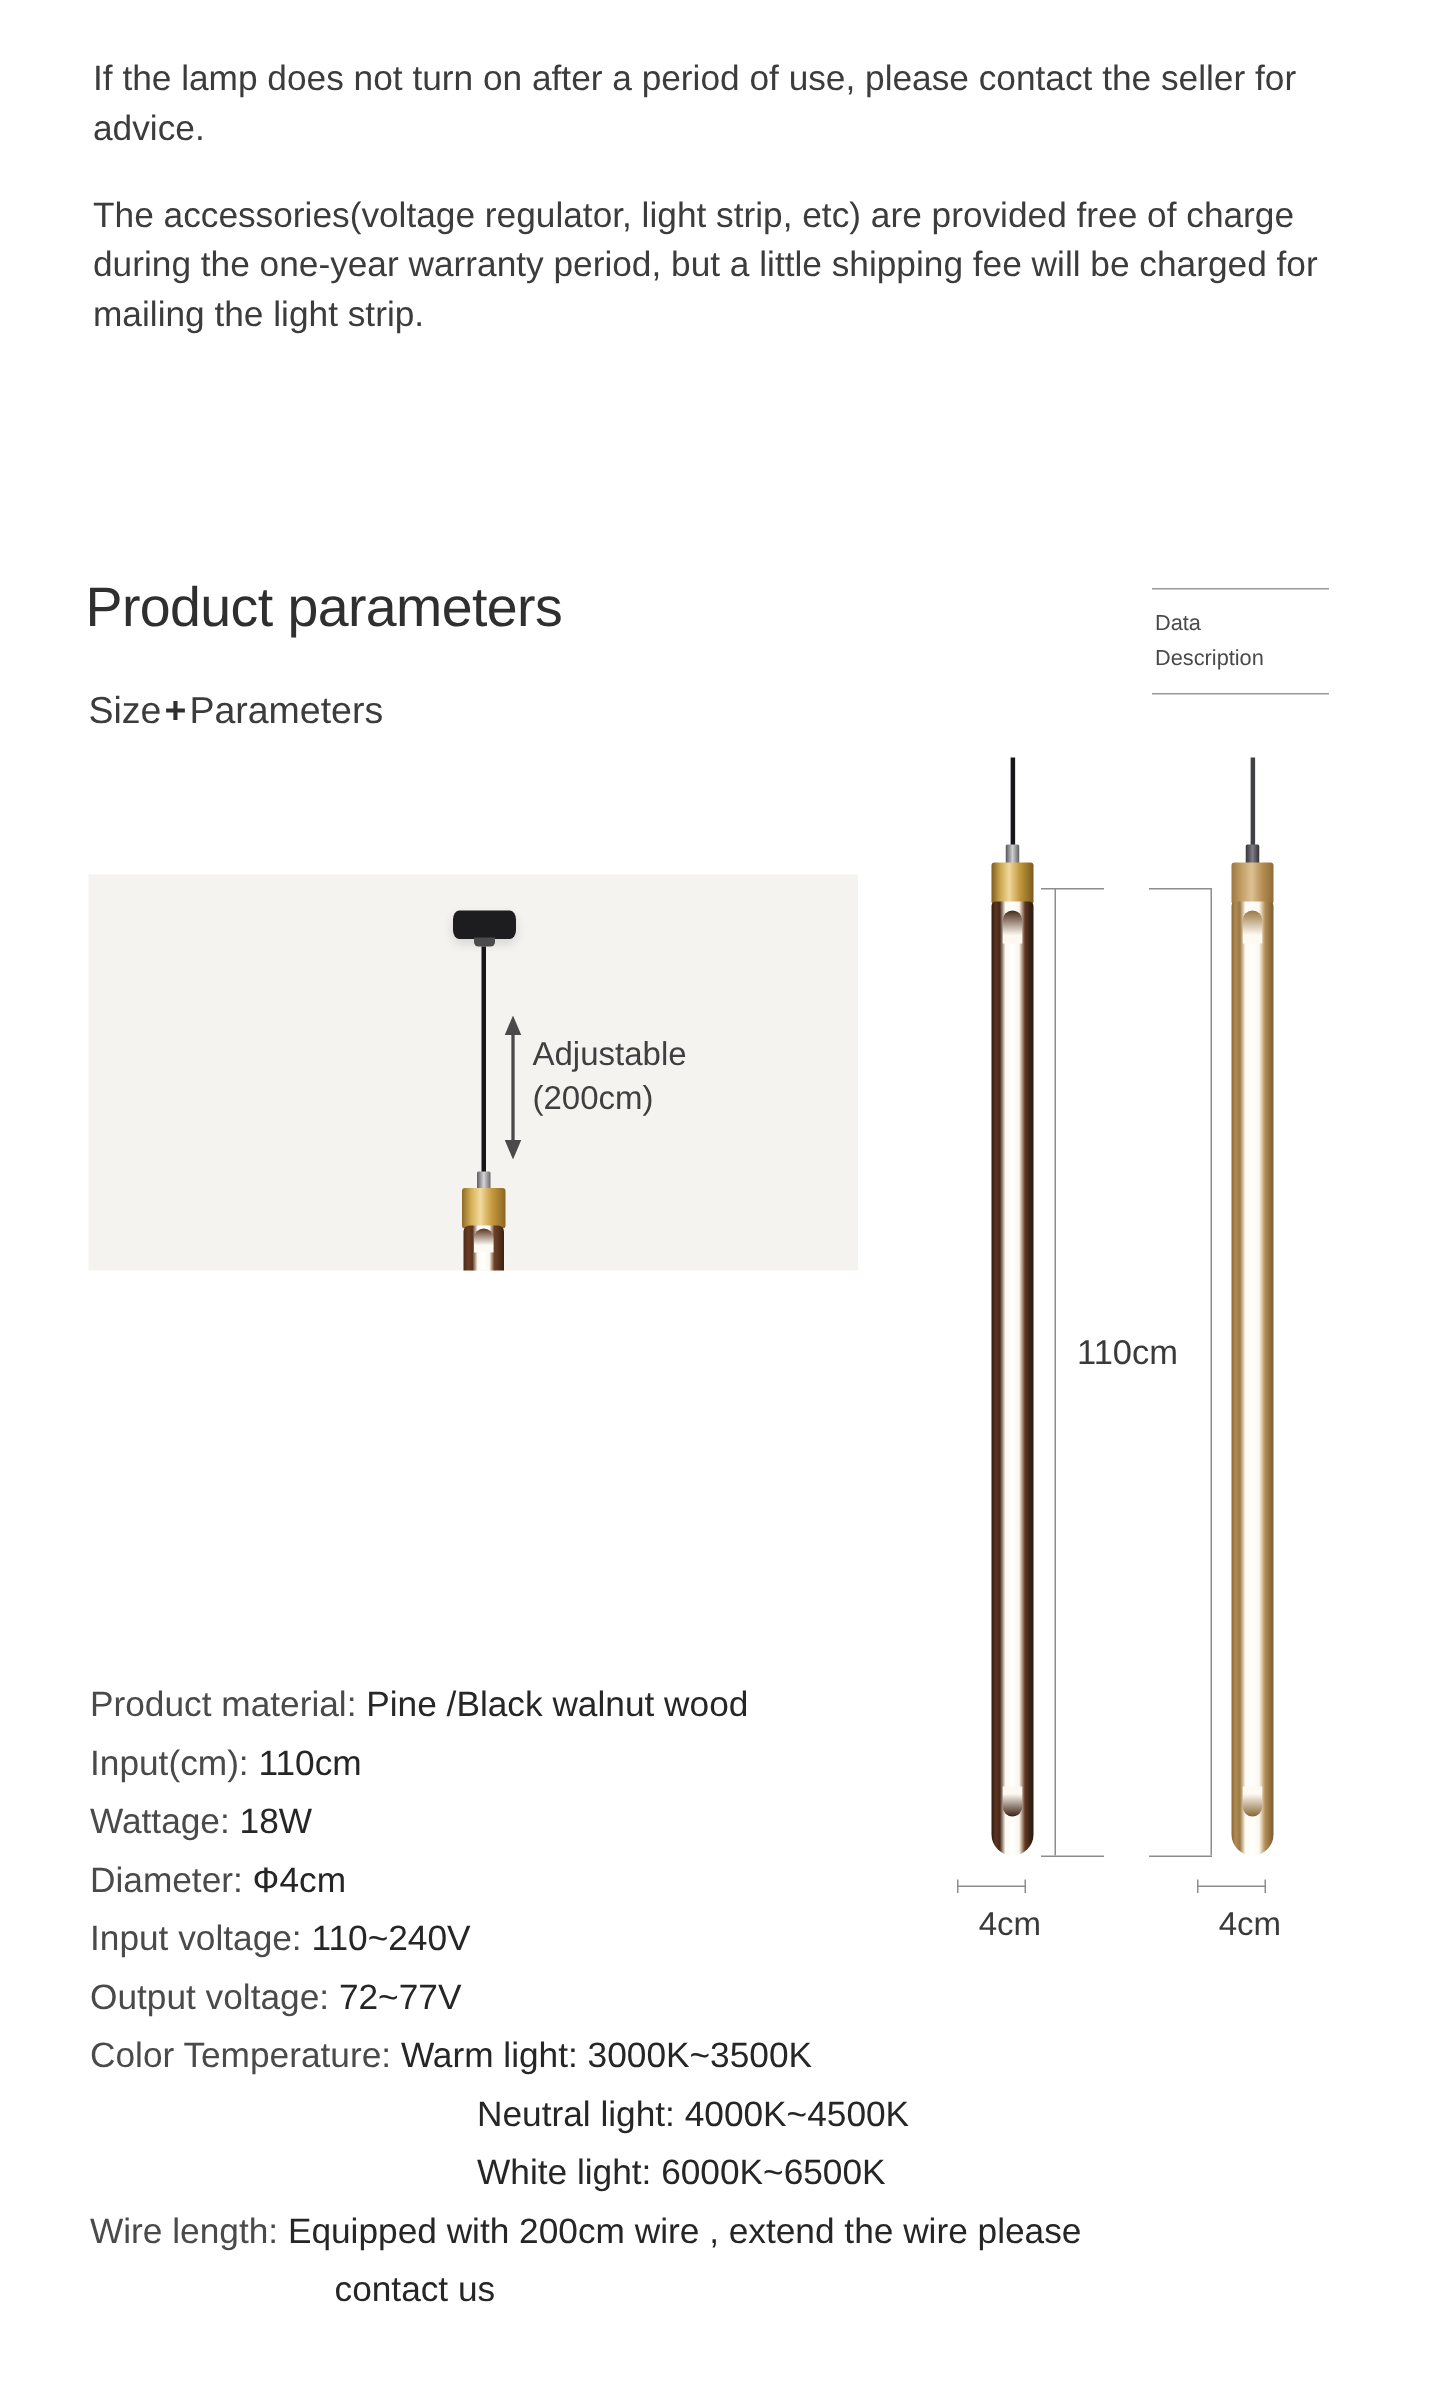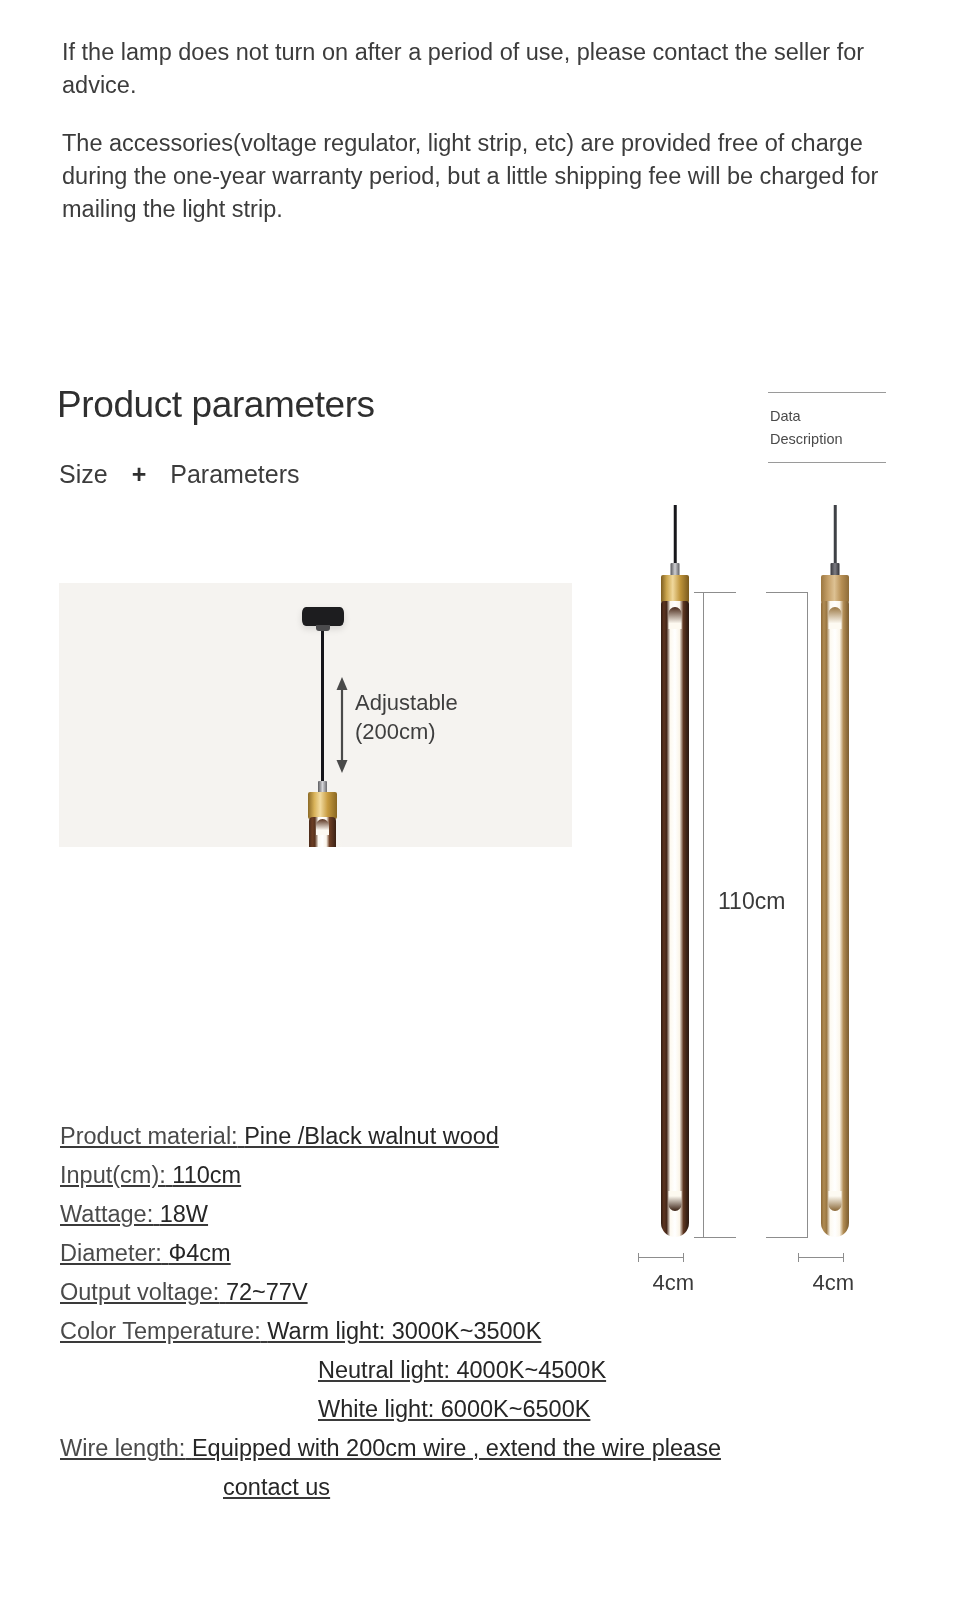--- a/index.html
+++ b/index.html
@@ -41,21 +41,21 @@
     letter-spacing: -0.4px;
   }
   .section-sub {
     position: absolute;
     left: 59px;
     top: 460px;
     font-size: 25px;
     color: #3c3c3c;
     display: flex;
     align-items: flex-end;
-    gap: 24px;
+    gap: 2px;
   }
   .section-sub .plus {
     font-weight: bold;
     font-size: 25px;
     color: #2f2f2f;
   }
 
   
   .data-desc {
     position: absolute;
@@ -322,21 +322,20 @@
     color: #3a3a3a;
     text-align: right;
   }
 
   
   .specs {
     position: absolute;
     left: 60px;
     top: 1117px;
     width: 830px;
-    text-decoration: underline;
   }
   .spec-row {
     font-size: 23.5px;
     line-height: 39px;
     color: #3c3c3c;
     white-space: nowrap;
   }
   .spec-row .lbl { color: #4a4a4a; }
   .spec-row .val { color: #262626; }
   .spec-indent { padding-left: 258px; }
@@ -437,20 +436,24 @@
   </div>
   <div class="spec-row">
     <span class="lbl">Wattage:</span>
     <span class="val">18W</span>
   </div>
   <div class="spec-row">
     <span class="lbl">Diameter:</span>
     <span class="val">Ф4cm</span>
   </div>
   <div class="spec-row">
+    <span class="lbl">Input voltage:</span>
+    <span class="val">110~240V</span>
+  </div>
+  <div class="spec-row">
     <span class="lbl">Output voltage:</span>
     <span class="val">72~77V</span>
   </div>
   <div class="spec-row">
     <span class="lbl">Color Temperature:</span>
     <span class="val">Warm light: 3000K~3500K</span>
   </div>
   <div class="spec-row spec-indent">
     <span class="val">Neutral light: 4000K~4500K</span>
   </div>

